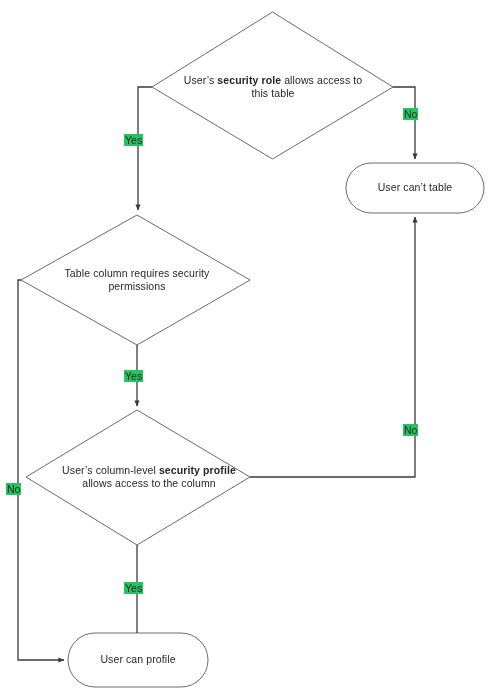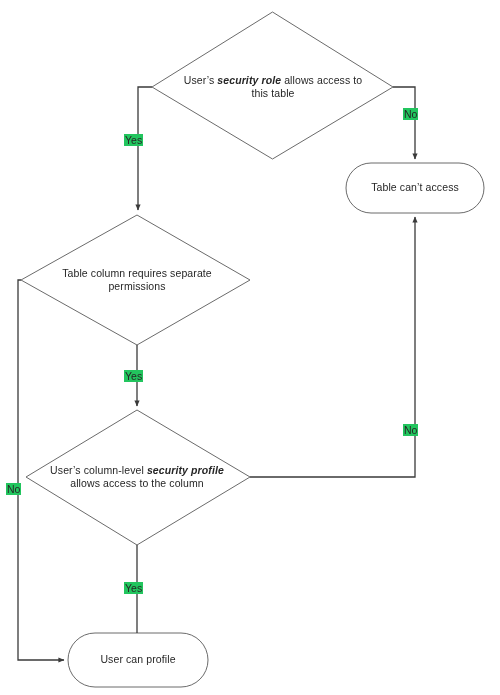--- a/index.html
+++ b/index.html
@@ -39,21 +39,20 @@
     position: absolute;
     font-size: 10.5px;
     line-height: 12px;
     color: #262626;
     background: #22c55e;
     padding: 0 1px;
     white-space: nowrap;
   }
   .strong {
     font-weight: bold;
-    font-style: italic;
   }
   .shape-hit {
     position: absolute;
   }
 </style>
 </head>
 <body>
 
 <div id="flowchart">
 
@@ -91,28 +90,28 @@
 
       <path d="M250,477 L415,477 L415,217" marker-end="url(#arrowhead)"></path>
     </g>
   </svg>
 
   <div class="node-label" style="left:183px; top:74px; width:180px;">
     <span>User’s </span><span class="strong">security role</span><span> allows access to this table</span>
   </div>
 
   <div class="node-label" style="left:356px; top:181px; width:118px;">
-    <span>Table can’t access</span>
+    <span>User can’t table</span>
   </div>
 
   <div class="node-label" style="left:47px; top:267px; width:180px;">
-    <span>Table column requires separate permissions</span>
+    <span>Table column requires security permissions</span>
   </div>
 
-  <div class="node-label" style="left:41px; top:464px; width:192px;">
+  <div class="node-label" style="left:53px; top:464px; width:192px;">
     <span>User’s column-level </span><span class="strong">security profile</span><span> allows access to the column</span>
   </div>
 
   <div class="node-label" style="left:78px; top:653px; width:120px;">
     <span>User can profile</span>
   </div>
 
   <div class="edge-label" style="left:124px; top:134px;">Yes</div>
 
   <div class="edge-label" style="left:403px; top:108px;">No</div>

